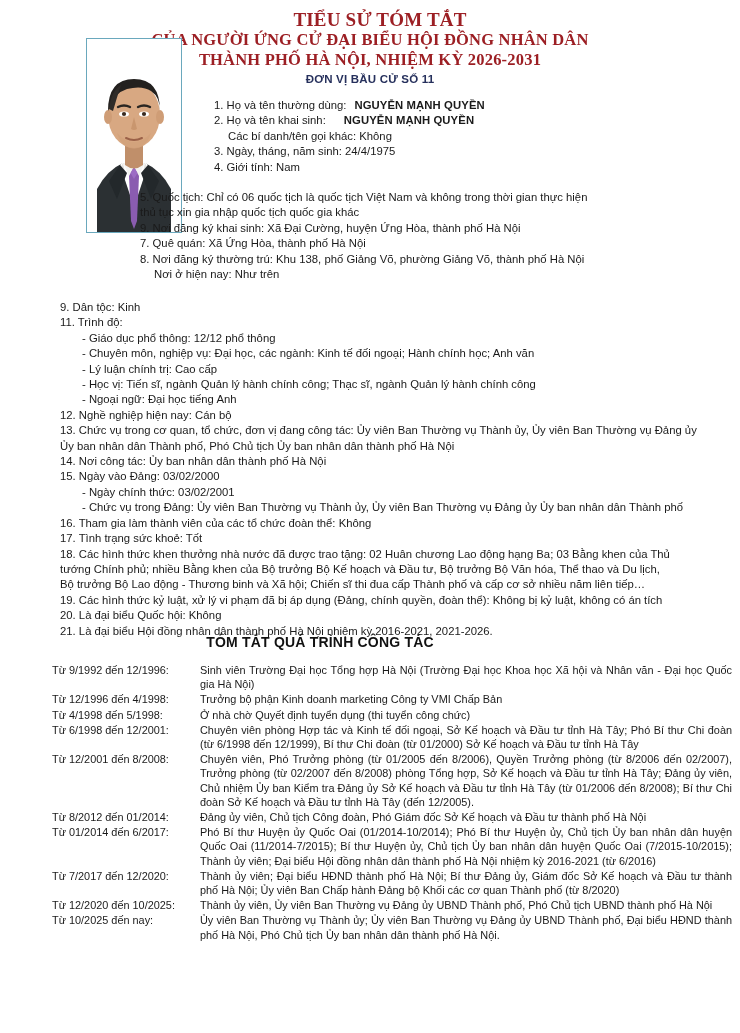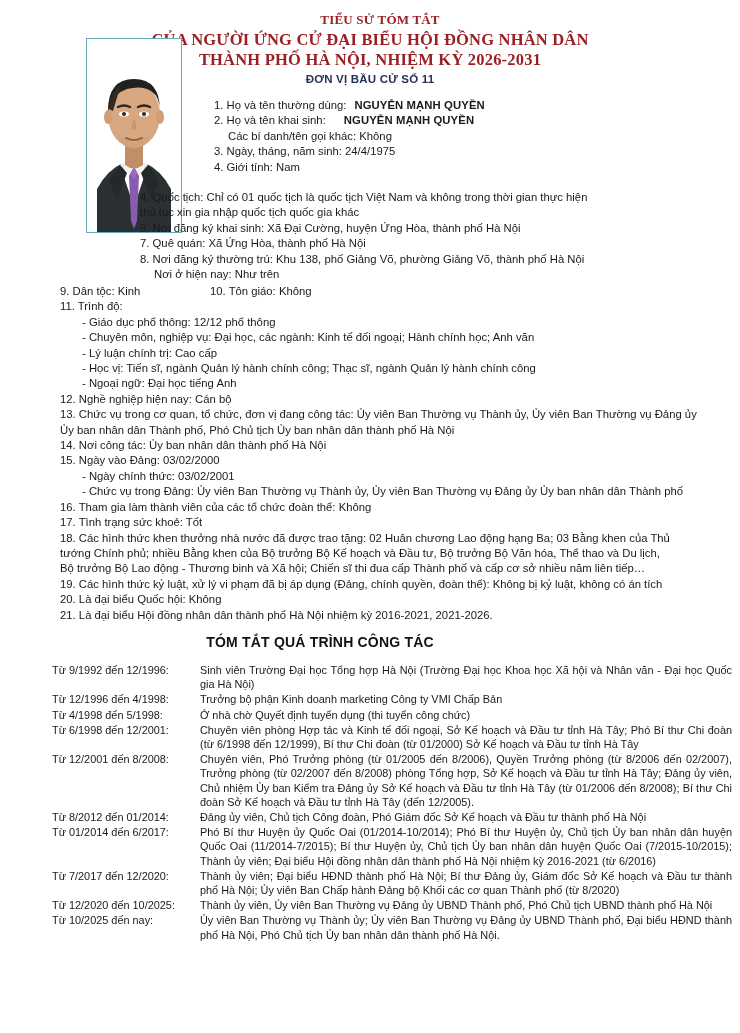--- a/index.html
+++ b/index.html
@@ -34,21 +34,21 @@
   }
   .title-line {
     font-family: "Liberation Serif", "DejaVu Serif", serif;
     font-weight: bold;
     color: #9c1f24;
     font-size: 16.5px;
     line-height: 20px;
     letter-spacing: 0.2px;
     white-space: nowrap;
   }
-  .title-line.l1 { font-size: 13px; margin-left: 20px; }
+  .title-line.l1 { font-size: 19px; margin-left: 20px; }
   .subtitle {
     margin-top: 3px;
     font-family: "Liberation Sans", sans-serif;
     font-weight: bold;
     color: #26305c;
     font-size: 11.5px;
     letter-spacing: 0.2px;
   }
 
   
@@ -78,21 +78,21 @@
     position: absolute;
     left: 140px;
     top: 190px;
     width: 592px;
     font-size: 11.3px;
     line-height: 15.4px;
   }
   .info-low {
     position: absolute;
     left: 60px;
-    top: 284px;
+    top: 300px;
     width: 672px;
     font-size: 11.3px;
     line-height: 15.4px;
   }
   .row { margin: 0; padding: 0; }
   .bold-name {
     font-weight: bold;
     letter-spacing: 0.1px;
   }
   .indent1 { padding-left: 14px; }
@@ -207,32 +207,31 @@
     </div>
     <div class="row">
       <span>2. Họ và tên khai sinh:</span><span class="name-pad"></span><span class="bold-name">NGUYỄN MẠNH QUYỀN</span>
     </div>
     <div class="row indent1">Các bí danh/tên gọi khác: Không</div>
     <div class="row">3. Ngày, tháng, năm sinh: 24/4/1975</div>
     <div class="row">4. Giới tính: Nam</div>
   </div>
 
   <div class="info-mid">
-    <div class="row">4. Quốc tịch: Chỉ có 01 quốc tịch là quốc tịch Việt Nam và không trong thời gian thực hiện</div>
+    <div class="row">5. Quốc tịch: Chỉ có 06 quốc tịch là quốc tịch Việt Nam và không trong thời gian thực hiện</div>
     <div class="row">thủ tục xin gia nhập quốc tịch quốc gia khác</div>
     <div class="row">9. Nơi đăng ký khai sinh: Xã Đại Cường, huyện Ứng Hòa, thành phố Hà Nội</div>
     <div class="row">7. Quê quán: Xã Ứng Hòa, thành phố Hà Nội</div>
     <div class="row">8. Nơi đăng ký thường trú: Khu 138, phố Giảng Võ, phường Giảng Võ, thành phố Hà Nội</div>
     <div class="row indent1">Nơi ở hiện nay: Như trên</div>
   </div>
 
   <div class="info-low">
     <div class="row two-col">
       <span class="c1">9. Dân tộc: Kinh</span>
-      <span class="c2">10. Tôn giáo: Không</span>
     </div>
     <div class="row">11. Trình độ:</div>
     <div class="row indent2">- Giáo dục phổ thông: 12/12 phổ thông</div>
     <div class="row indent2">- Chuyên môn, nghiệp vụ: Đại học, các ngành: Kinh tế đối ngoại; Hành chính học; Anh văn</div>
     <div class="row indent2">- Lý luận chính trị: Cao cấp</div>
     <div class="row indent2">- Học vị: Tiến sĩ, ngành Quản lý hành chính công; Thạc sĩ, ngành Quản lý hành chính công</div>
     <div class="row indent2">- Ngoại ngữ: Đại học tiếng Anh</div>
     <div class="row">12. Nghề nghiệp hiện nay: Cán bộ</div>
     <div class="row">13. Chức vụ trong cơ quan, tổ chức, đơn vị đang công tác: Ủy viên  Ban Thường vụ Thành ủy, Ủy viên Ban Thường vụ Đảng ủy</div>
     <div class="row">Ủy ban nhân dân Thành phố, Phó Chủ tịch Ủy ban nhân dân thành phố Hà Nội</div>

